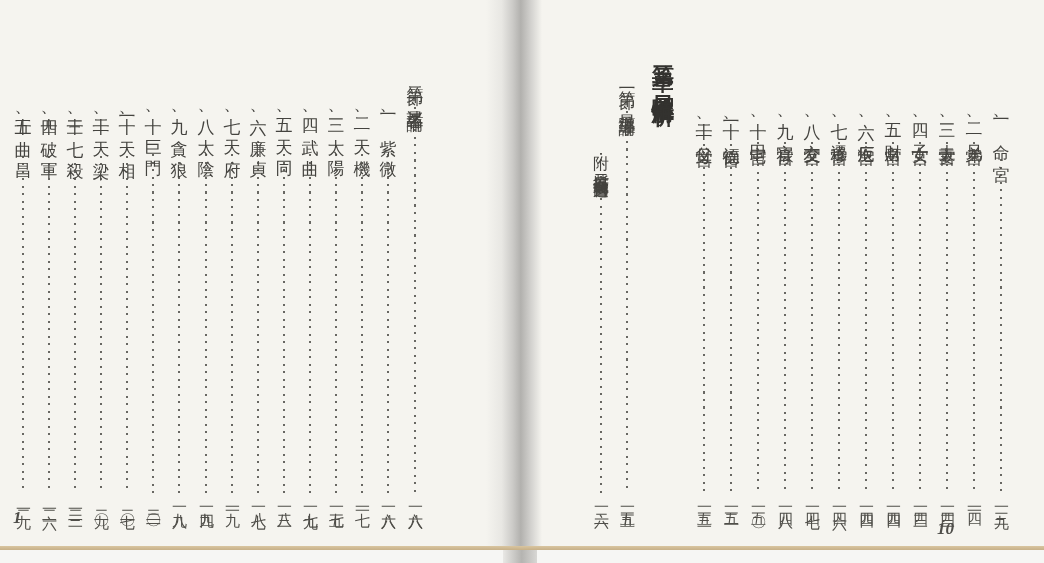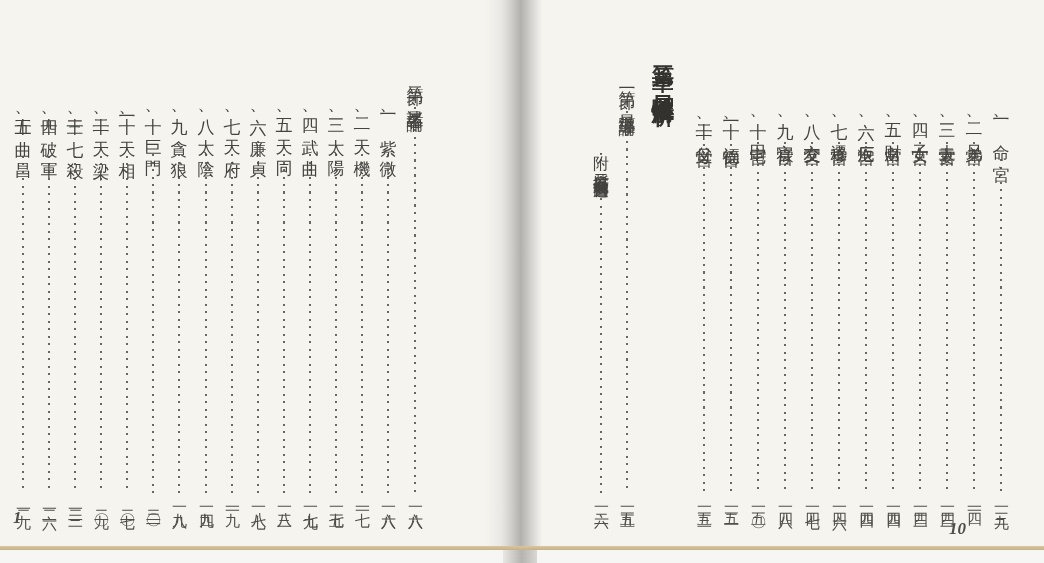--- a/index.html
+++ b/index.html
@@ -67,21 +67,21 @@
   .sec2{left:588px;top:143px;}
   .sec2 .label{font-size:16px;letter-spacing:1px;}
   .sec3{left:402px;top:73px;}
   .sec3 .label{letter-spacing:1.5px;}
   .pagenum{
     position:absolute;
     font-family:"Liberation Serif","DejaVu Serif",serif;
     font-style:italic;font-weight:bold;font-size:17px;color:#4f4e4a;
   }
   .pn-left{left:13px;top:508px;}
-  .pn-right{left:937px;top:519px;margin-left:12px;}
+  .pn-right{left:937px;top:519px;}
 </style>
 </head>
 <body>
 
 <div id="stage">
 
   <div class="gutter"></div>
   <div class="table-line"></div>
   <div class="below-table"></div>
   <div class="spine-below"></div>

